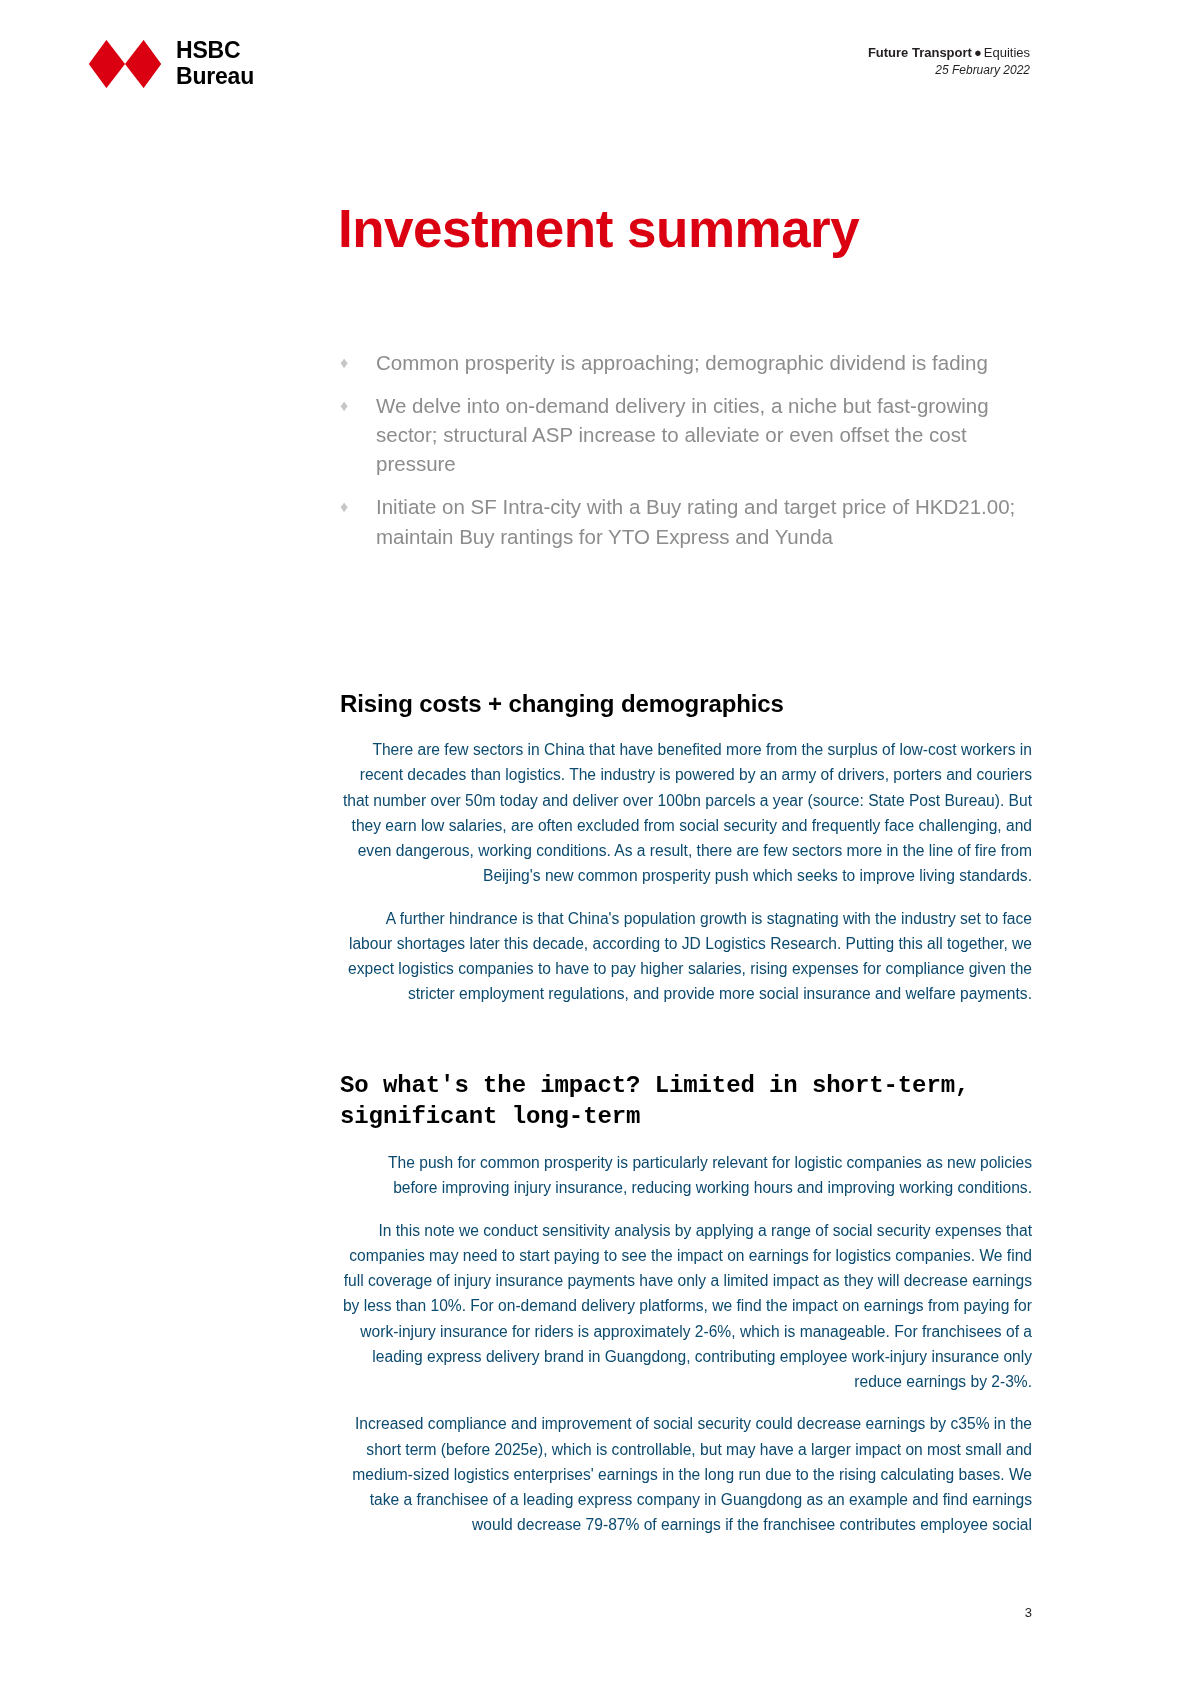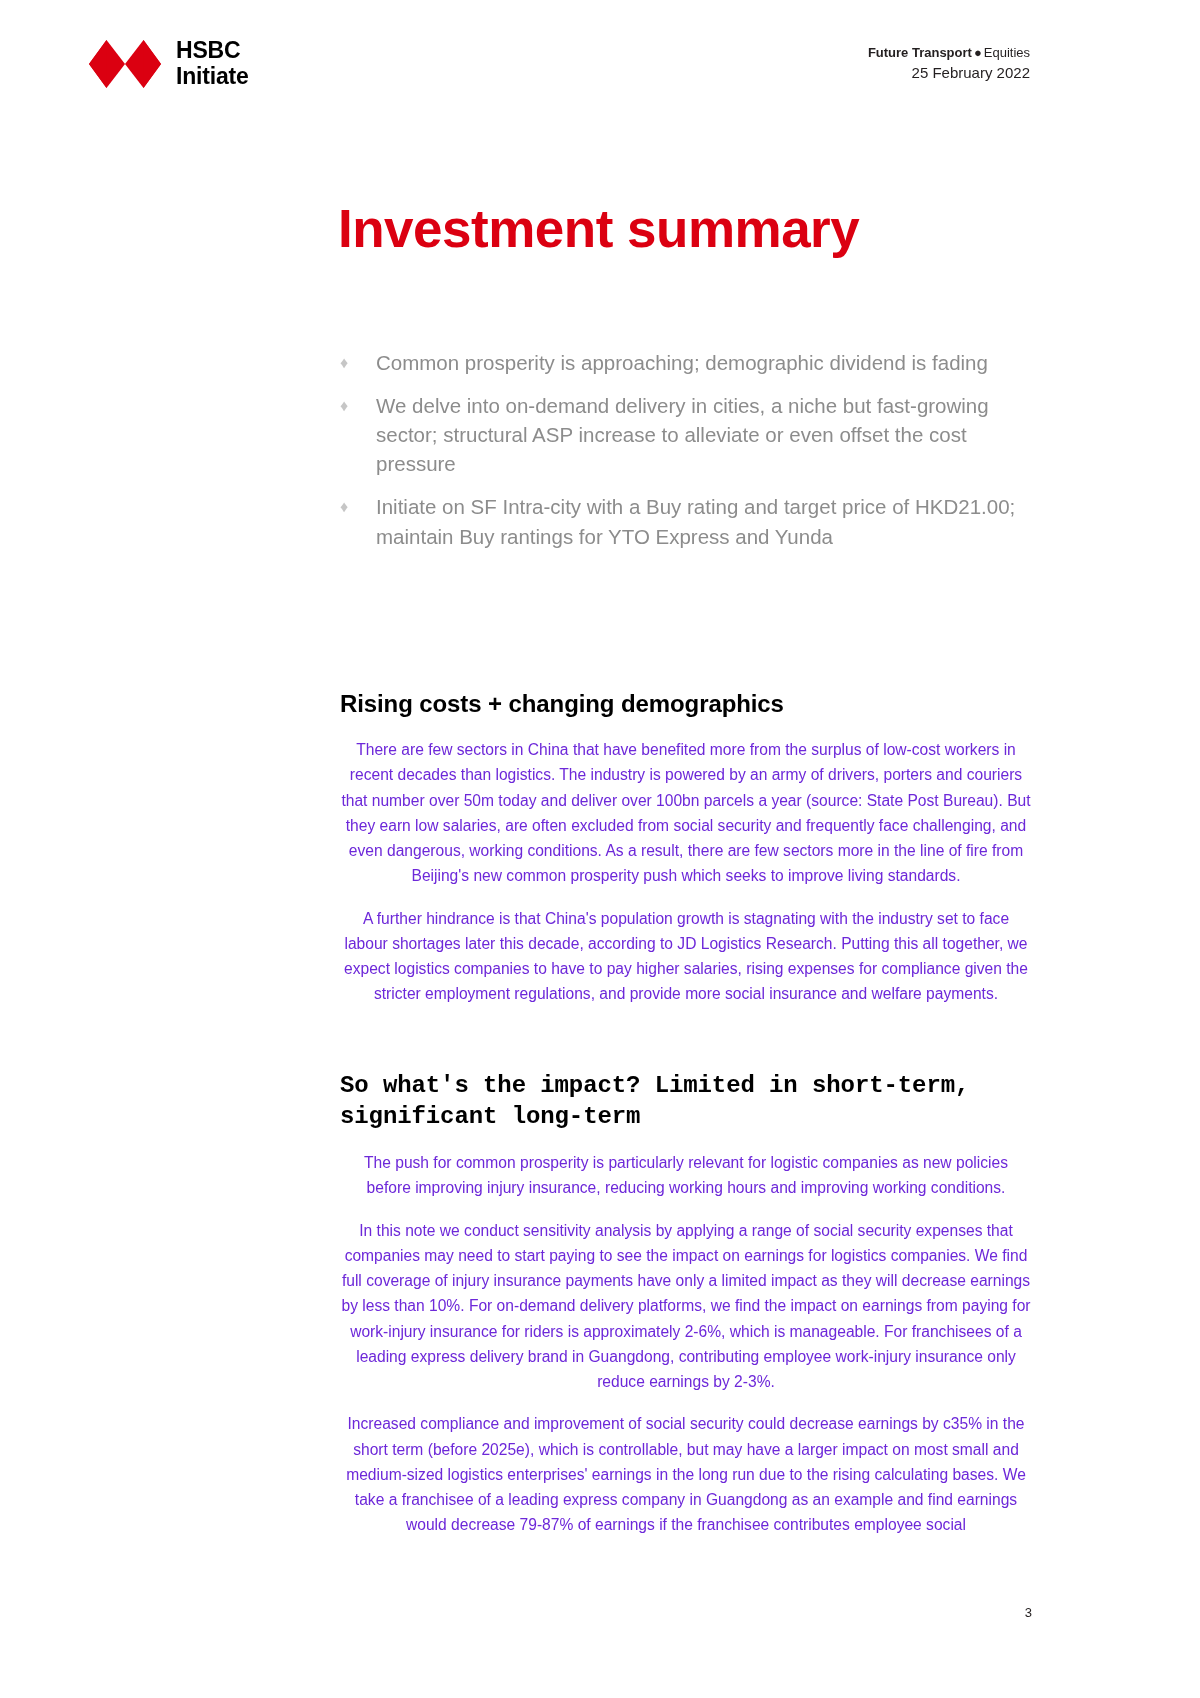--- a/index.html
+++ b/index.html
@@ -61,23 +61,24 @@
     font-size: 13px;
     line-height: 1.42;
     white-space: nowrap;
   }
   .header-line1 .strong { font-weight: bold; }
   .header-line1 .sep {
     font-weight: bold;
     padding: 0 2px;
   }
   .header-line2 {
-    font-size: 15px;
+    font-size: 12px;
     line-height: 1.42;
     white-space: nowrap;
+    font-style: italic;
   }
 
   
   .page-title {
     position: absolute;
     left: 338px;
     top: 200px;
     font-size: 53px;
     font-weight: bold;
     color: #db0011;
@@ -123,25 +124,25 @@
     font-weight: bold;
     line-height: 1.3;
     margin: 0 0 18px 0;
     letter-spacing: -0.1px;
   }
   .section-heading.second {
     margin-top: 30px;
     font-family: Liberation Mono, monospace;
   }
   .body-par {
-    color: #6d28d9;
+    color: #0c4a6e;
     font-size: 15.6px;
     line-height: 1.62;
     margin: 0 0 17px 0;
-    text-align: center;
+    text-align: right;
   }
   .body-par:last-child { margin-bottom: 0; }
 
   .spacer-block { height: 16px; }
 
   
   .page-number {
     position: absolute;
     right: 168px;
     bottom: 78px;
@@ -159,21 +160,21 @@
     <div class="logo-block">
       <svg class="hex-logo" viewBox="0 0 148 100">
         <polygon points="37,2 111,2 146,50 111,98 37,98 2,50" fill="#db0011"></polygon>
         <polygon points="37,2 111,2 74,50" fill="#ffffff"></polygon>
         <polygon points="37,98 111,98 74,50" fill="#ffffff"></polygon>
         <polygon points="2,50 37,2 37,98" fill="#db0011"></polygon>
         <polygon points="146,50 111,2 111,98" fill="#db0011"></polygon>
       </svg>
       <div class="logo-text">
         <span>HSBC</span>
-        <span class="l2">Initiate</span>
+        <span class="l2">Bureau</span>
       </div>
     </div>
 
     <div class="header-right">
       <div class="header-line1">
         <span class="strong">Future Transport</span><span class="sep">●</span><span>Equities</span>
       </div>
       <div class="header-line2">25 February 2022</div>
     </div>
 

